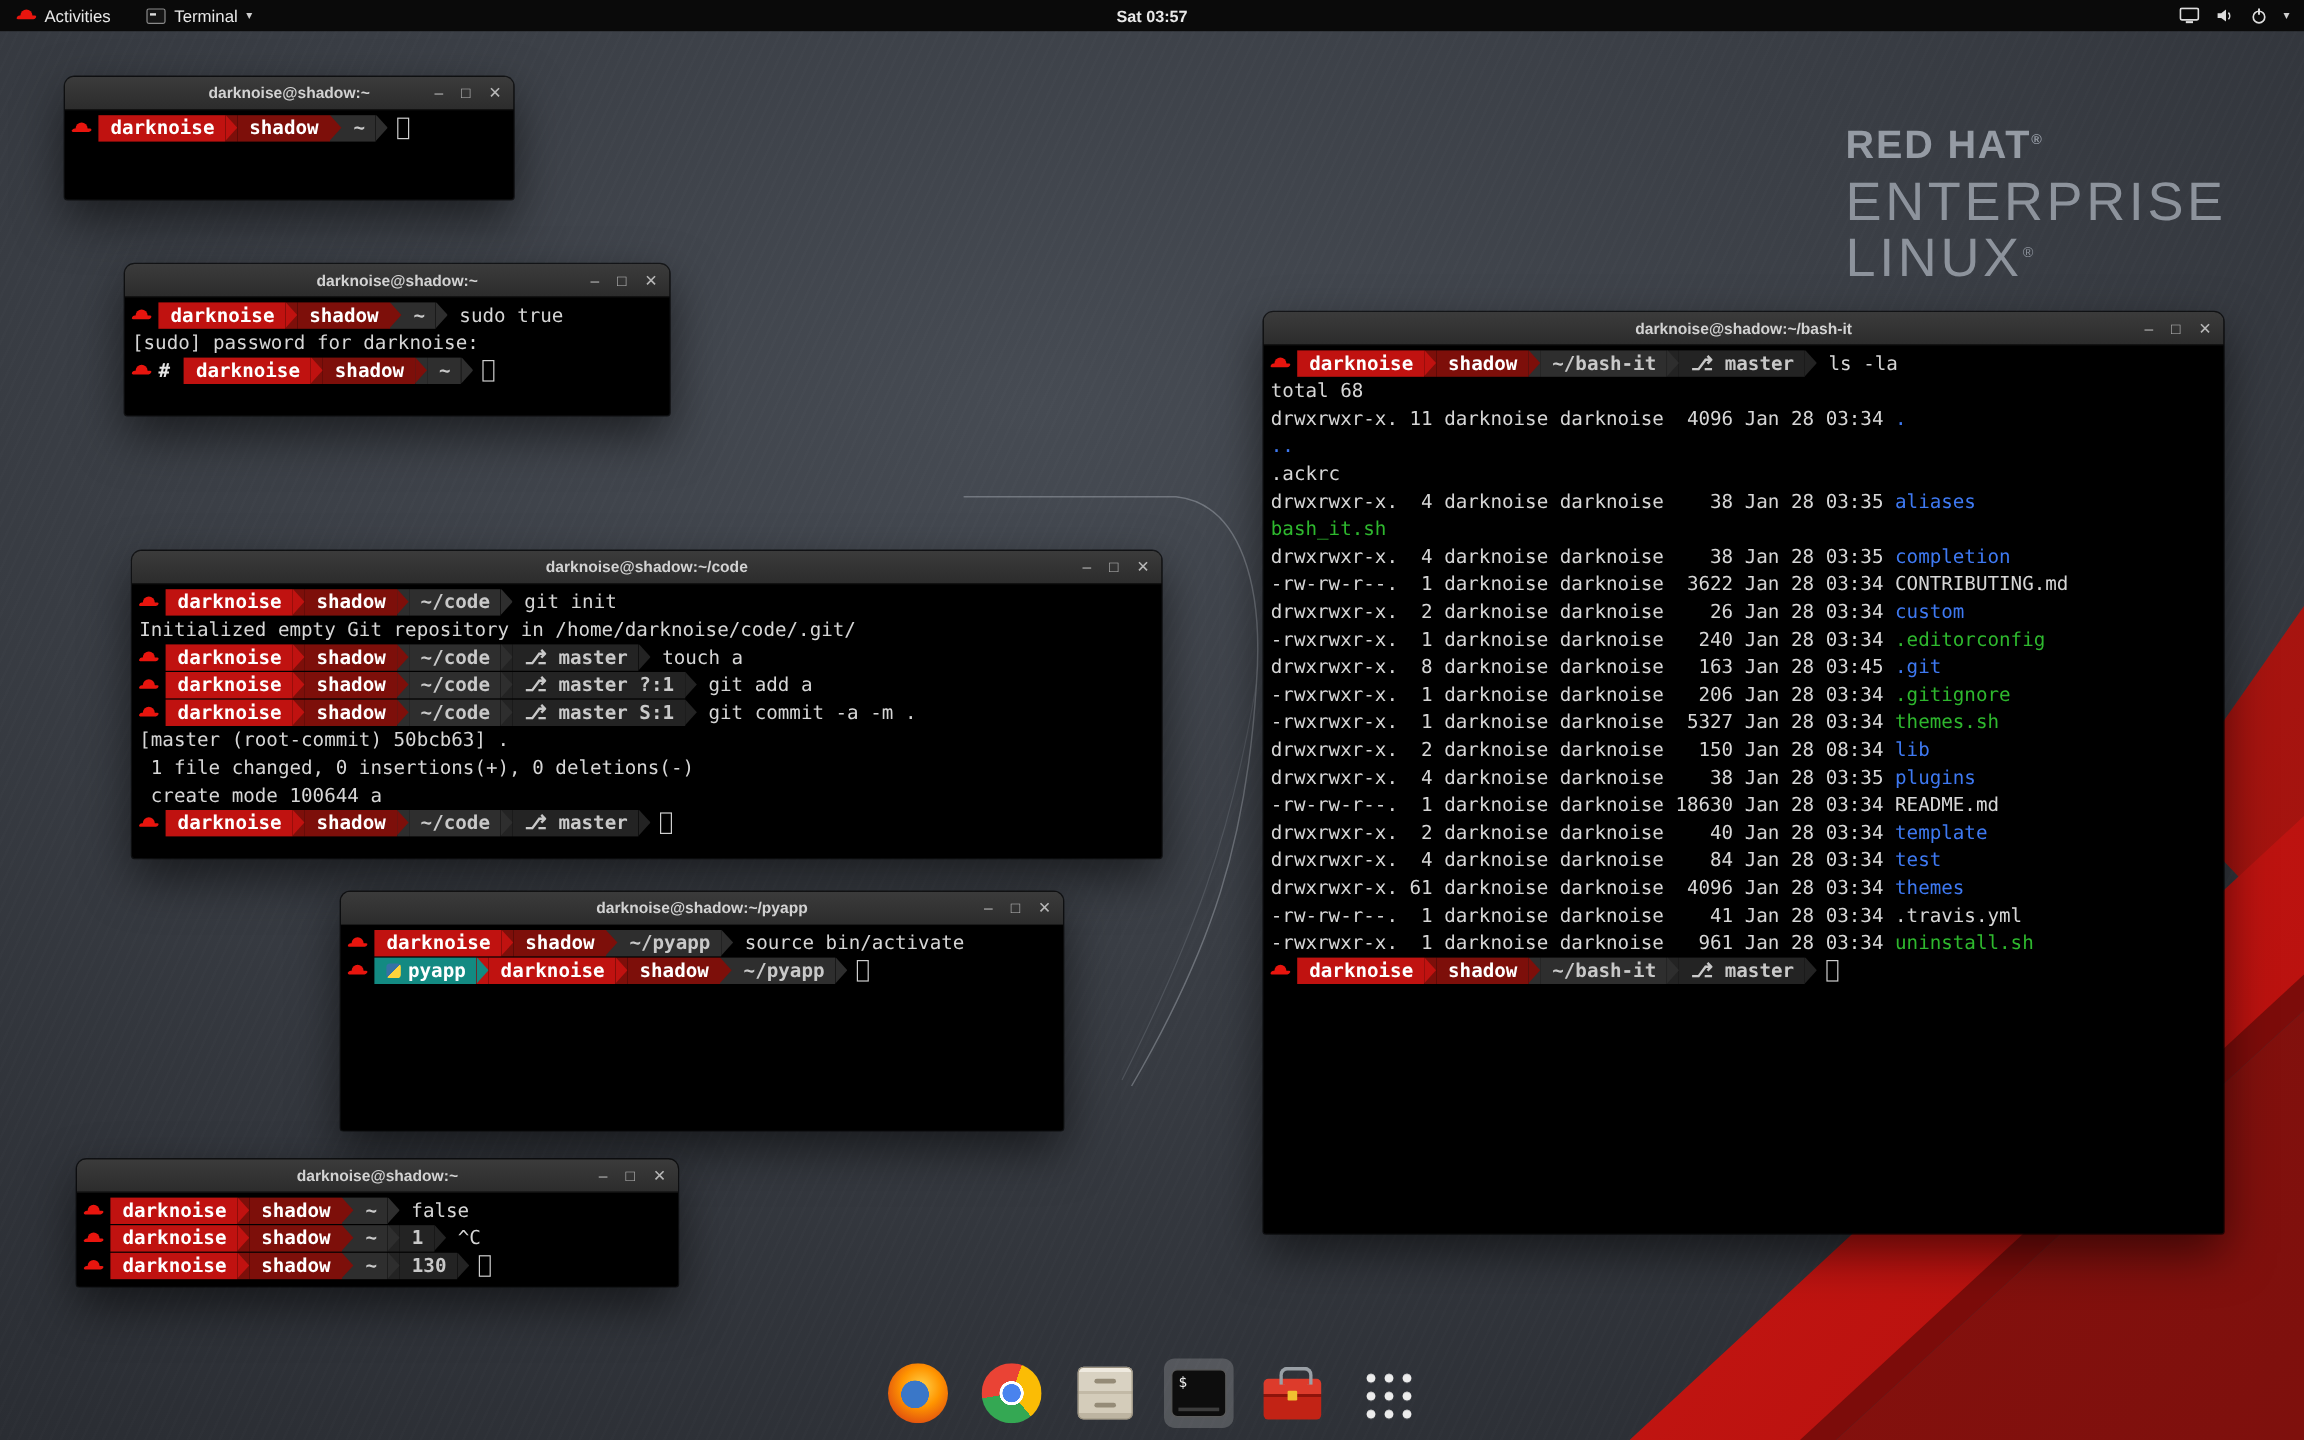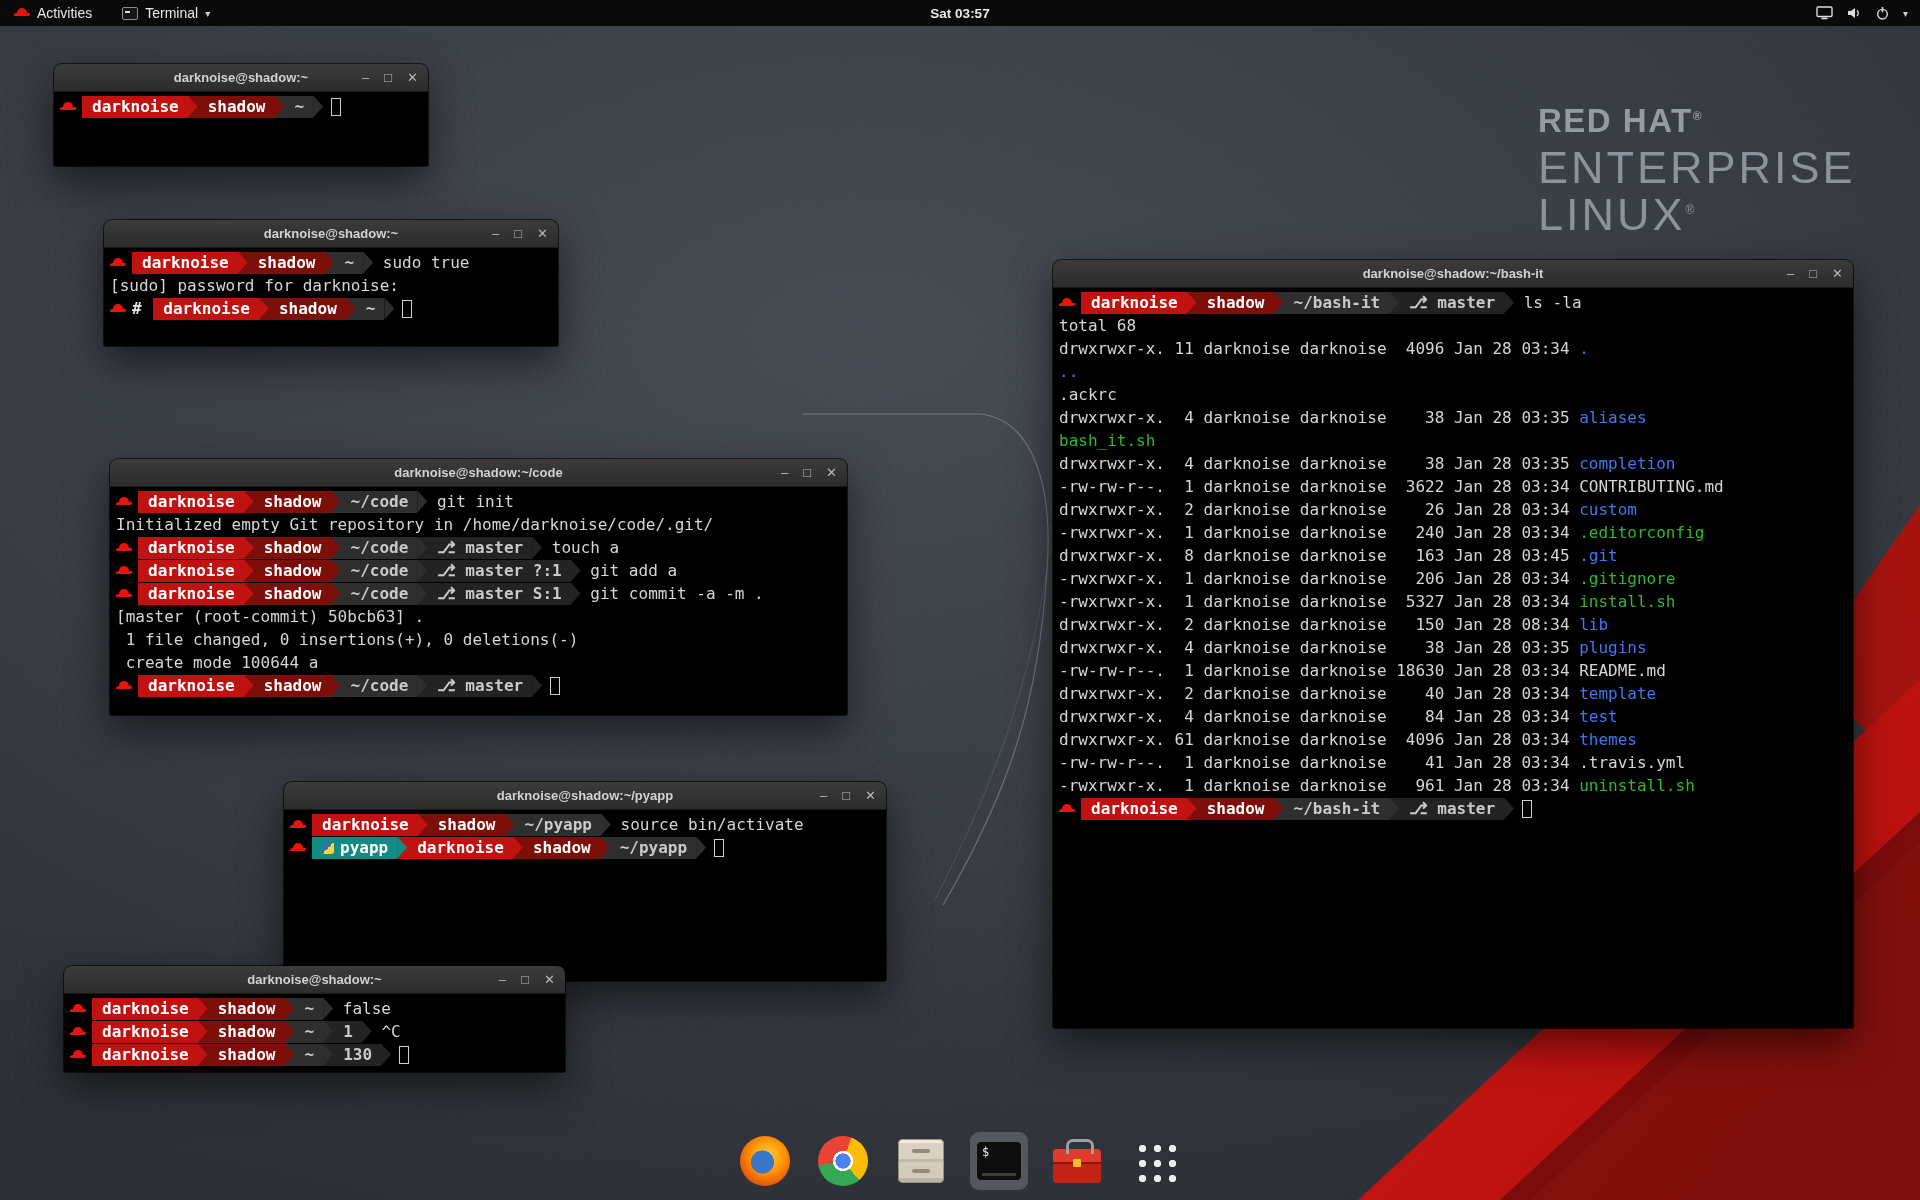--- a/index.html
+++ b/index.html
@@ -76,22 +76,22 @@
   .hat.prompt-hat { margin-right:6px; }
   .pyicon { width:12px; height:12px; margin-right:6px; border-radius:3px;
             background:linear-gradient(135deg,#3572a5 50%,#ffd43b 50%); }
   .c-blue { color:var(--dir-blue); }
   .c-green { color:var(--exec-green); }
   .c-default { color:var(--text-default); }
 
   
   .win-0 { left:54px;  top:64px;  width:374px; height:102px; }
   .win-1 { left:104px; top:220px; width:454px; height:126px; }
-  .win-2 { left:110px; top:459px; width:737px; height:256px;text-align:center; }
-  .win-3 { left:284px; top:743px; width:602px; height:199px;margin-top:39px; }
+  .win-2 { left:110px; top:459px; width:858px; height:256px;text-align:center; }
+  .win-3 { left:284px; top:743px; width:602px; height:199px; }
   .win-4 { left:64px;  top:966px; width:501px; height:106px; }
   .win-5 { left:1053px;top:260px; width:800px; height:768px; }
 
   
   .dock { position:absolute; left:50%; bottom:0; transform:translateX(-50%); z-index:50;
           display:flex; align-items:center; gap:20px; padding:8px 12px 10px; }
   .dock-item { display:flex; align-items:center; justify-content:center; width:58px; height:58px; }
   .dock-item.active { background:rgba(255,255,255,.18); border-radius:9px; }
   .ic-firefox { width:50px; height:50px; border-radius:50%;
       background-image: radial-gradient(circle at 45% 52%, #3a77c8 0 30%, rgba(0,0,0,0) 31%),
@@ -274,21 +274,21 @@
         <div class="tline"><span class="fname c-blue">..</span></div>
         <div class="tline"><span class="fname c-default">.ackrc</span></div>
         <div class="tline"><span class="otext">drwxrwxr-x.  4 darknoise darknoise    38 Jan 28 03:35 </span><span class="fname c-blue">aliases</span></div>
         <div class="tline"><span class="fname c-green">bash_it.sh</span></div>
         <div class="tline"><span class="otext">drwxrwxr-x.  4 darknoise darknoise    38 Jan 28 03:35 </span><span class="fname c-blue">completion</span></div>
         <div class="tline"><span class="otext">-rw-rw-r--.  1 darknoise darknoise  3622 Jan 28 03:34 </span><span class="fname c-default">CONTRIBUTING.md</span></div>
         <div class="tline"><span class="otext">drwxrwxr-x.  2 darknoise darknoise    26 Jan 28 03:34 </span><span class="fname c-blue">custom</span></div>
         <div class="tline"><span class="otext">-rwxrwxr-x.  1 darknoise darknoise   240 Jan 28 03:34 </span><span class="fname c-green">.editorconfig</span></div>
         <div class="tline"><span class="otext">drwxrwxr-x.  8 darknoise darknoise   163 Jan 28 03:45 </span><span class="fname c-blue">.git</span></div>
         <div class="tline"><span class="otext">-rwxrwxr-x.  1 darknoise darknoise   206 Jan 28 03:34 </span><span class="fname c-green">.gitignore</span></div>
-        <div class="tline"><span class="otext">-rwxrwxr-x.  1 darknoise darknoise  5327 Jan 28 03:34 </span><span class="fname c-green">install.sh</span></div>
+        <div class="tline"><span class="otext">-rwxrwxr-x.  1 darknoise darknoise  5327 Jan 28 03:34 </span><span class="fname c-green">themes.sh</span></div>
         <div class="tline"><span class="otext">drwxrwxr-x.  2 darknoise darknoise   150 Jan 28 08:34 </span><span class="fname c-blue">lib</span></div>
         <div class="tline"><span class="otext">drwxrwxr-x.  4 darknoise darknoise    38 Jan 28 03:35 </span><span class="fname c-blue">plugins</span></div>
         <div class="tline"><span class="otext">-rw-rw-r--.  1 darknoise darknoise 18630 Jan 28 03:34 </span><span class="fname c-default">README.md</span></div>
         <div class="tline"><span class="otext">drwxrwxr-x.  2 darknoise darknoise    40 Jan 28 03:34 </span><span class="fname c-blue">template</span></div>
         <div class="tline"><span class="otext">drwxrwxr-x.  4 darknoise darknoise    84 Jan 28 03:34 </span><span class="fname c-blue">test</span></div>
         <div class="tline"><span class="otext">drwxrwxr-x. 61 darknoise darknoise  4096 Jan 28 03:34 </span><span class="fname c-blue">themes</span></div>
         <div class="tline"><span class="otext">-rw-rw-r--.  1 darknoise darknoise    41 Jan 28 03:34 </span><span class="fname c-default">.travis.yml</span></div>
         <div class="tline"><span class="otext">-rwxrwxr-x.  1 darknoise darknoise   961 Jan 28 03:34 </span><span class="fname c-green">uninstall.sh</span></div>
         <div class="tline"><span class="hat prompt-hat"><i></i><b></b></span><span class="pseg" style="background: rgb(192, 18, 16);">darknoise</span><span class="parrow" style="background: rgb(125, 15, 10);"><span class="ptri" style="background: rgb(192, 18, 16);"></span></span><span class="pseg" style="background: rgb(125, 15, 10);">shadow</span><span class="parrow" style="background: rgb(46, 46, 46);"><span class="ptri" style="background: rgb(125, 15, 10);"></span></span><span class="pseg on-dark" style="background: rgb(46, 46, 46);">~/bash-it</span><span class="parrow" style="background: rgb(35, 35, 35);"><span class="ptri" style="background: rgb(46, 46, 46);"></span></span><span class="pseg on-dark" style="background: rgb(35, 35, 35);">⎇ master</span><span class="parrow" style="background: transparent;"><span class="ptri" style="background: rgb(35, 35, 35);"></span></span><span class="cursor"></span></div>
       </div>

